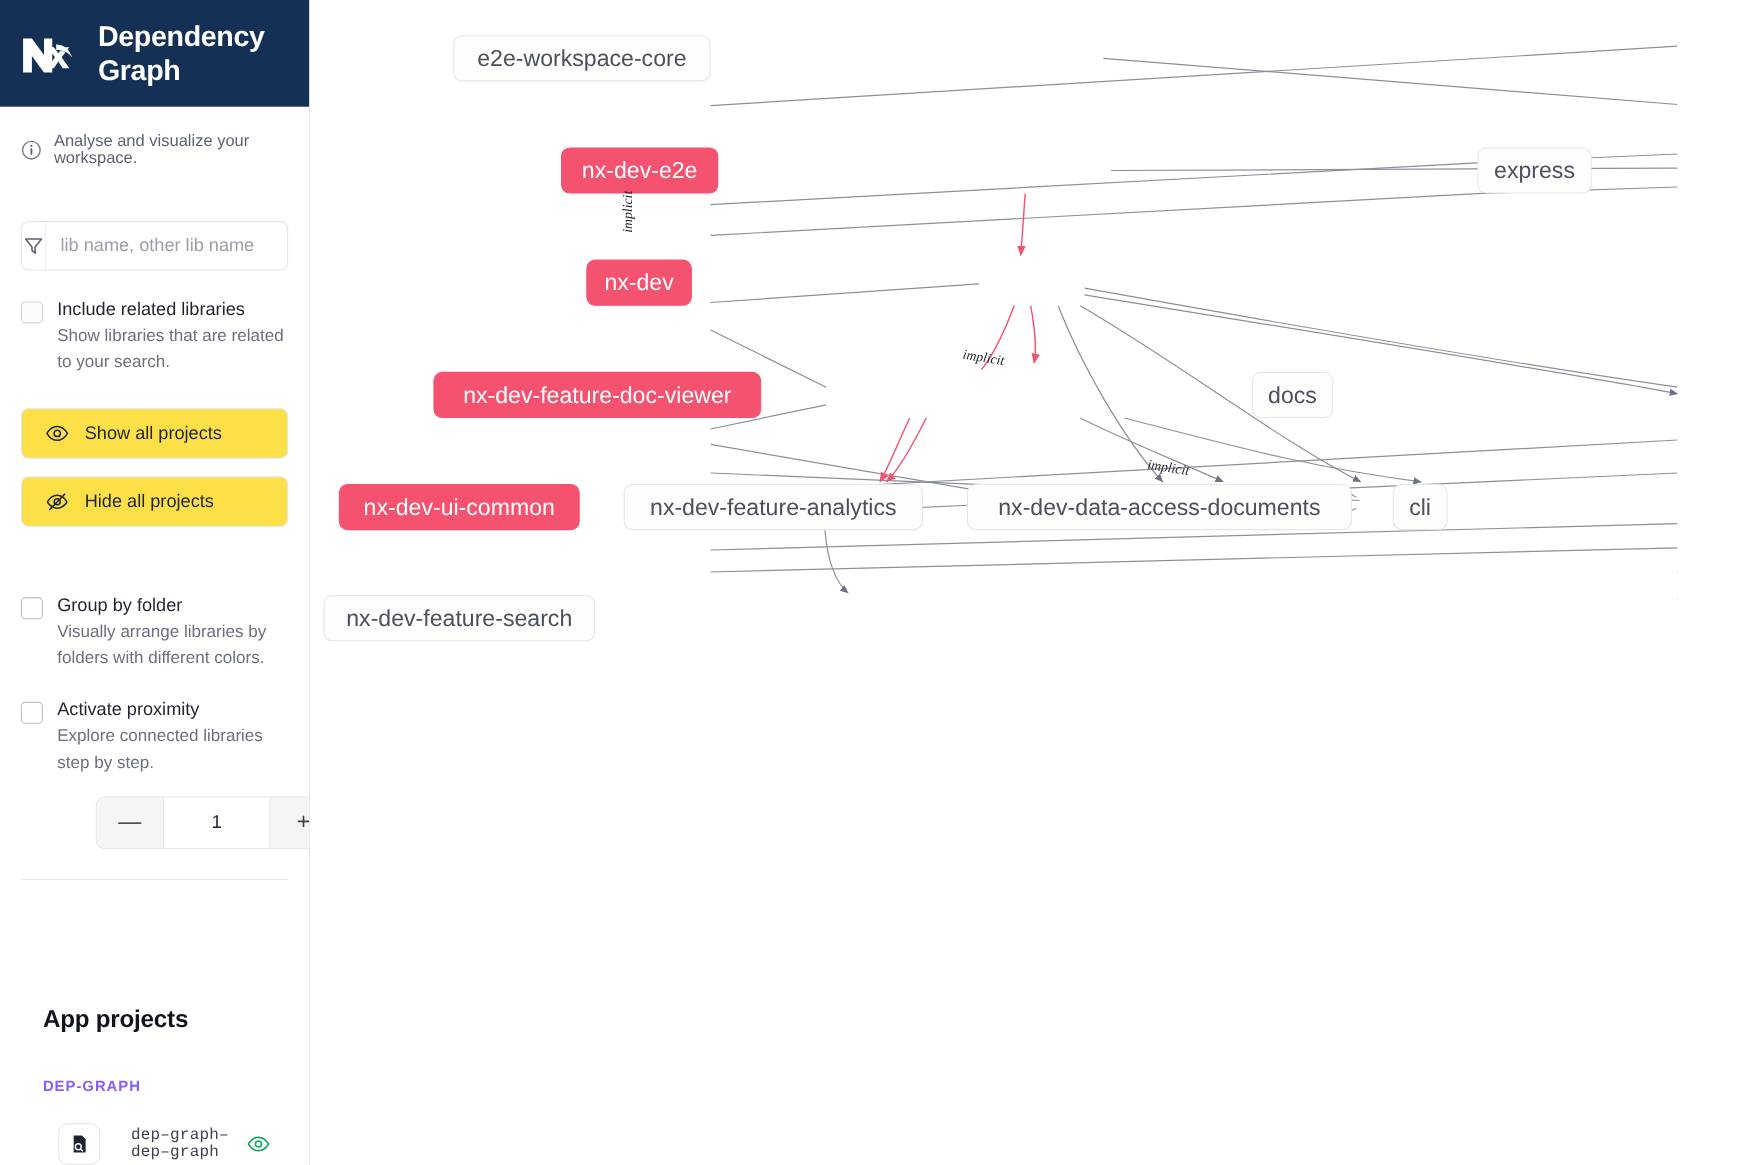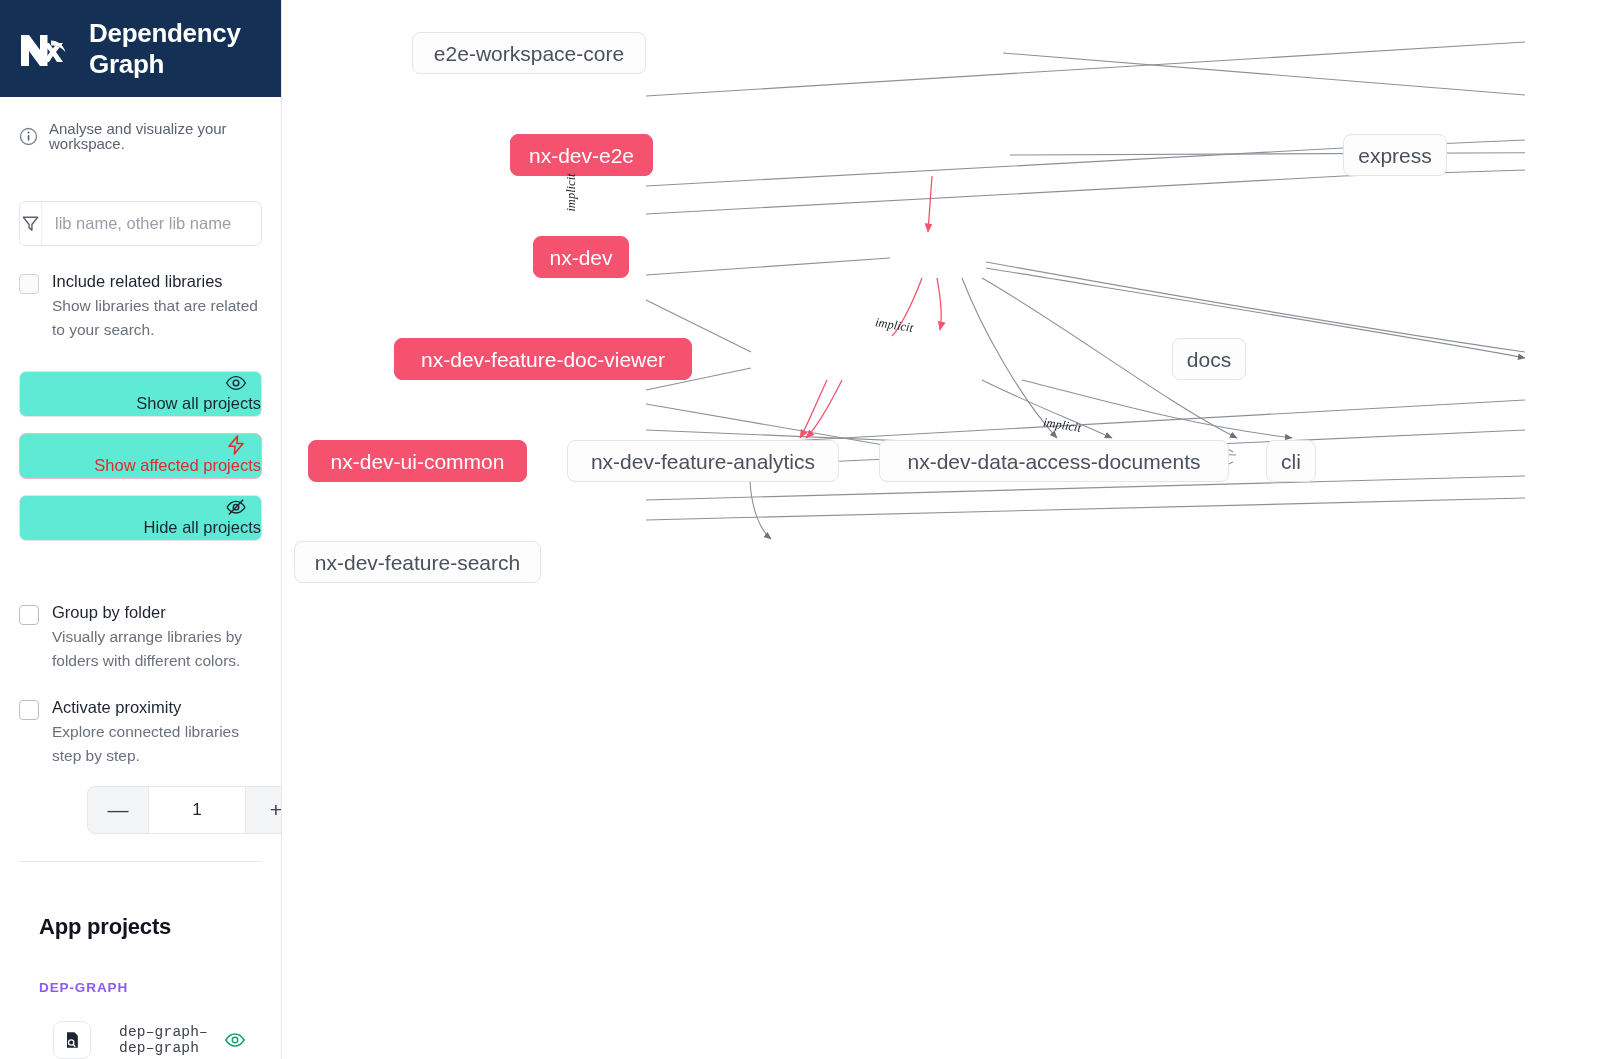--- a/index.html
+++ b/index.html
@@ -89,28 +89,27 @@
   .check-desc {
     font-size: 15.5px; color: #6a707c;
     line-height: 1.52; margin-top: 3px;
   }
 
   .btn-stack { margin-top: 30px; }
   .pbtn {
     height: 46px;
     border: 1px solid #e4e6ea;
     border-radius: 7px;
-    background: #5eead4;
-    display: flex; align-items: flex-end;
+    background: #fde047;
+    display: flex; align-items: center;
     padding-left: 21px;
     margin-bottom: 16px;
     font-size: 16.5px;
     color: #1e2430;
     cursor: pointer;
-    flex-direction: column;
   }
   .pbtn .ic { width: 22px; height: 22px; margin-right: 14px; flex: none; }
   .pbtn.affected {
     border-color: #f3bcbc;
     color: #e02b2b;
   }
 
   .gap-lg { height: 20px; }
 
   .stepper {
@@ -263,28 +262,20 @@
         <div class="pbtn">
           <span class="ic">
             <svg viewBox="0 0 24 24" width="22" height="22" aria-hidden="true">
               <path d="M1.8 12 C4.6 7.2 8.2 5.1 12 5.1 C15.8 5.1 19.4 7.2 22.2 12 C19.4 16.8 15.8 18.9 12 18.9 C8.2 18.9 4.6 16.8 1.8 12 Z" fill="none" stroke="#1e2430" stroke-width="1.5"></path>
               <circle cx="12" cy="12" r="3.1" fill="none" stroke="#1e2430" stroke-width="1.5"></circle>
             </svg>
           </span>
           <span>Show all projects</span>
         </div>
 
-        <div class="pbtn affected">
-          <span class="ic">
-            <svg viewBox="0 0 24 24" width="22" height="22" aria-hidden="true">
-              <path d="M13.6 2.2 L4.4 13.4 L11 13.4 L10.2 21.8 L19.6 10.4 L13 10.4 Z" fill="none" stroke="#e02b2b" stroke-width="1.7" stroke-linejoin="round"></path>
-            </svg>
-          </span>
-          <span>Show affected projects</span>
-        </div>
 
         <div class="pbtn">
           <span class="ic">
             <svg viewBox="0 0 24 24" width="22" height="22" aria-hidden="true">
               <path d="M2.2 12.4 C5 7.8 8.4 5.8 12 5.8 C15.6 5.8 19 7.8 21.8 12.4" fill="none" stroke="#1e2430" stroke-width="1.5"></path>
               <path d="M21.8 12.4 C19 16.6 15.6 18.5 12 18.5 C8.4 18.5 5 16.6 2.2 12.4" fill="none" stroke="#1e2430" stroke-width="1.5"></path>
               <circle cx="12" cy="12.2" r="3" fill="none" stroke="#1e2430" stroke-width="1.5"></circle>
               <line x1="4.2" y1="20.3" x2="19.8" y2="4.2" stroke="#1e2430" stroke-width="1.6"></line>
             </svg>
           </span>
@@ -395,21 +386,21 @@
         <path d="M545,380 C532,408 524,428 518,438" marker-end="url(#ahp)"></path>
         <path d="M560,380 C545,410 532,430 524,438" marker-end="url(#ahp)"></path>
       </g>
     </svg>
 
     <div id="nodes">
         <div class="node plain" style="left: 130px; top: 32px; width: 234px; height: 42px;">e2e-workspace-core</div>
         <div class="node hl" style="left: 228px; top: 134px; width: 143px; height: 42px;">nx-dev-e2e</div>
         <div class="node plain" style="left: 1061px; top: 134px; width: 104px; height: 42px;">express</div>
         <div class="node hl" style="left: 251px; top: 236px; width: 96px; height: 42px;">nx-dev</div>
-        <div class="node plain" style="left: 890px; top: 338px; width: 74px; height: 42px;">docs</div>
+        <div class="node plain" style="left: 856px; top: 338px; width: 74px; height: 42px;">docs</div>
         <div class="node hl" style="left: 112px; top: 338px; width: 298px; height: 42px;">nx-dev-feature-doc-viewer</div>
         <div class="node hl" style="left: 26px; top: 440px; width: 219px; height: 42px;">nx-dev-ui-common</div>
         <div class="node plain" style="left: 285px; top: 440px; width: 272px; height: 42px;">nx-dev-feature-analytics</div>
         <div class="node plain" style="left: 597px; top: 440px; width: 350px; height: 42px;">nx-dev-data-access-documents</div>
         <div class="node plain" style="left: 984px; top: 440px; width: 50px; height: 42px;">cli</div>
         <div class="node plain" style="left: 12px; top: 541px; width: 247px; height: 42px;">nx-dev-feature-search</div>
       </div>
     <div id="edgelabels">
         <div class="edge-label" style="left: 270px; top: 185px; transform: rotate(-90deg);">implicit</div>
         <div class="edge-label" style="left: 593px; top: 318px; transform: rotate(9deg);">implicit</div>

